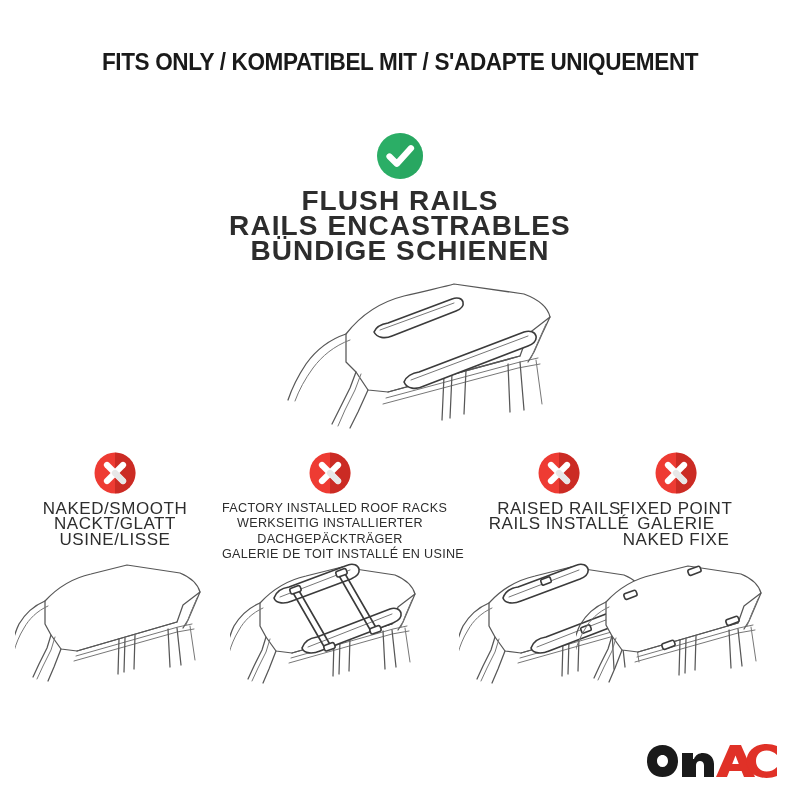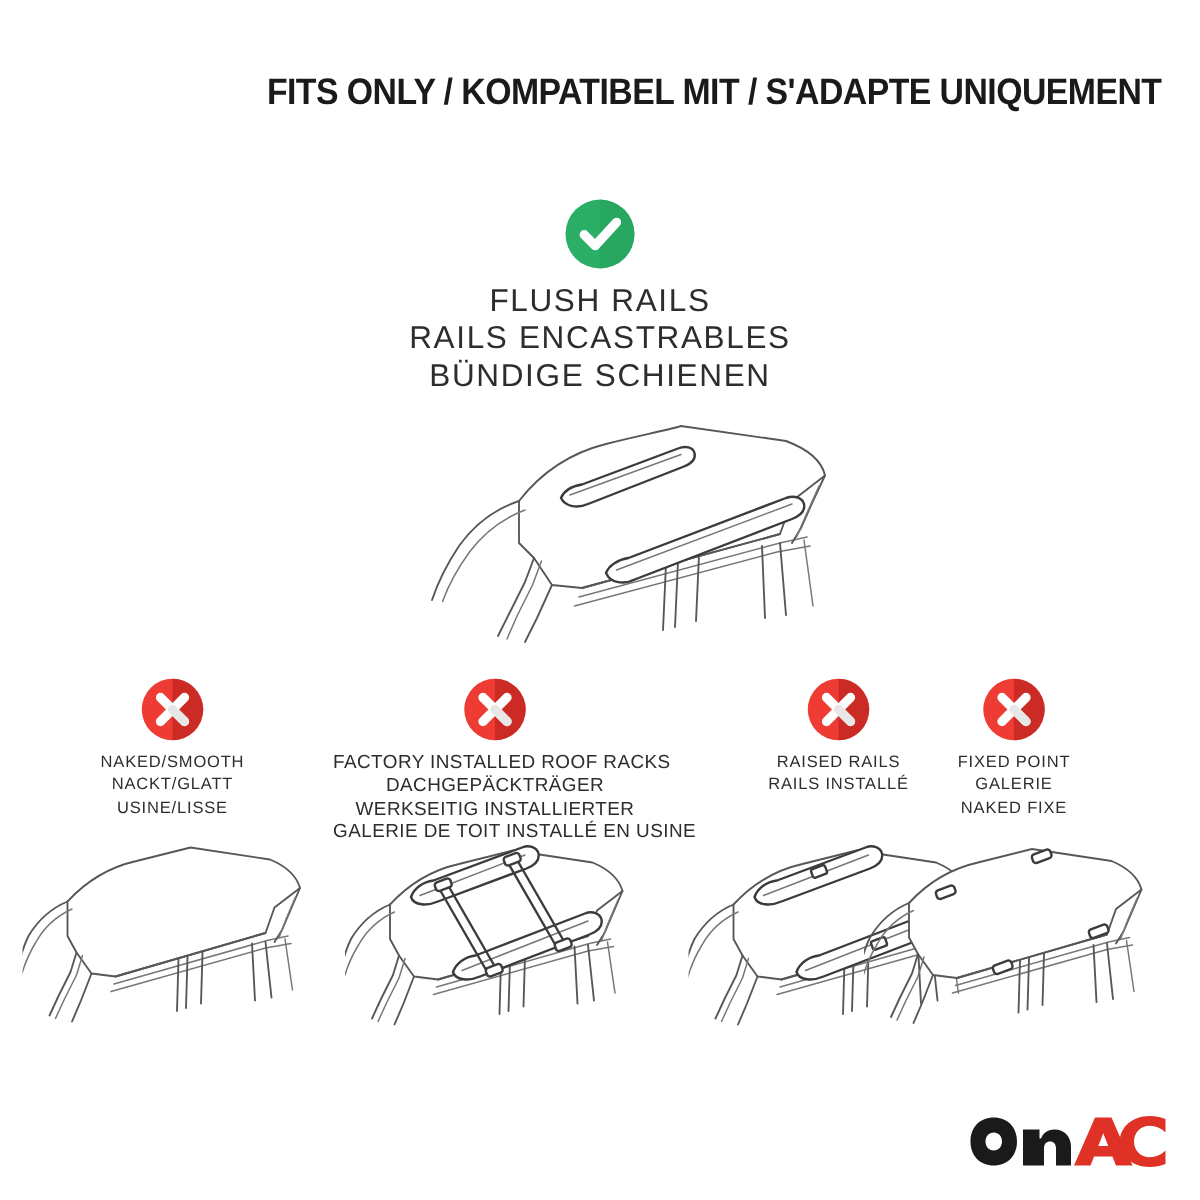--- a/index.html
+++ b/index.html
@@ -15,21 +15,21 @@
     font-family: "Liberation Sans", sans-serif;
     color: #231f20;
   }
 
   
   .title-bar {
     position: absolute;
     left: 0;
     top: 48px;
     width: 800px;
-    text-align: right;
+    text-align: center;
   }
   .title-bar .title-text {
     display: inline-block;
     font-family: "Liberation Sans", sans-serif;
     font-weight: bold;
     font-size: 24.5px;
     letter-spacing: -0.4px;
     color: #1a1a1a;
     transform: scaleX(0.92);
     transform-origin: center;
@@ -46,22 +46,22 @@
   }
   .check-badge {
     width: 48px;
     height: 48px;
     margin: 0 auto 8px auto;
     position: relative;
   }
   .check-badge svg { display: block; }
 
   .hero-labels {
-    font-size: 21px;
-    font-weight: normal;
+    font-size: 28px;
+    font-weight: bold;
     letter-spacing: 1.1px;
     line-height: 25px;
     color: #2d2d2d;
   }
   .hero-labels div { white-space: nowrap; }
 
   .hero-art {
     position: absolute;
     left: 228px;
     top: 140px;
@@ -88,21 +88,21 @@
   .col-3 { left: 596px; width: 160px; }
 
   .x-badge {
     width: 42px;
     height: 42px;
     margin: 0 auto 7px auto;
   }
   .x-badge svg { display: block; }
 
   .col-labels {
-    font-size: 11px;
+    font-size: 17px;
     line-height: 15.4px;
     letter-spacing: 0.55px;
     color: #2d2d2d;
     white-space: nowrap;
   }
   .col-1 .col-labels { font-size: 12.6px; letter-spacing: 0.3px; }
 
   .col-art {
     position: absolute;
     left: 50%;
@@ -251,22 +251,22 @@
           <line x1="13" y1="13" x2="29" y2="29"></line>
           <line x1="29" y1="13" x2="13" y2="29"></line>
         </g>
         <g stroke="#e3e3e3" stroke-width="6.2" stroke-linecap="round" opacity="0.85">
           <line x1="21" y1="21" x2="29" y2="29"></line>
         </g>
       </svg>
     </div>
     <div class="col-labels">
       <div>FACTORY INSTALLED ROOF RACKS</div>
+      <div>WERKSEITIG INSTALLIERTER</div>
       <div>DACHGEPÄCKTRÄGER</div>
-      <div>WERKSEITIG INSTALLIERTER</div>
       <div>GALERIE DE TOIT INSTALLÉ EN USINE</div>
     </div>
     <div class="col-art">
       <svg width="200" height="150" viewBox="0 0 200 150" aria-hidden="true">
         <path class="lineart fillwhite" d="M30 57 C42 44 58 34 76 30 C92 26 104 23 112 21
                  L165 29 C177 34 183 41 185 48
                  L168 61 L162 78 L62 107 L46 105 L36 91 L30 80 Z"></path>
         <path class="lineart" d="M30 57 C18 62 10 70 4 80 C0 88 -2 96 -4 104"></path>
         <path class="lineart-thin" d="M33 62 C22 67 14 75 9 84 C4 92 1 100 -1 107"></path>
         <path class="lineart" d="M36 91 L32 104 L24 120 L18 133"></path>

